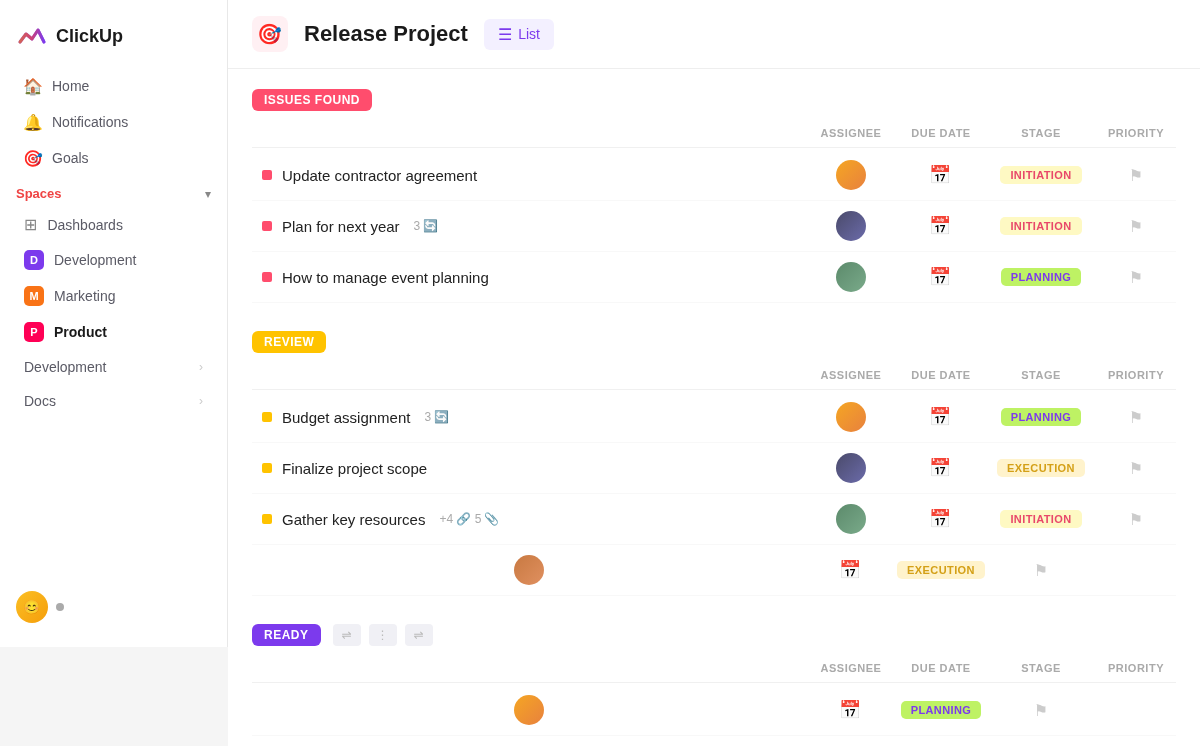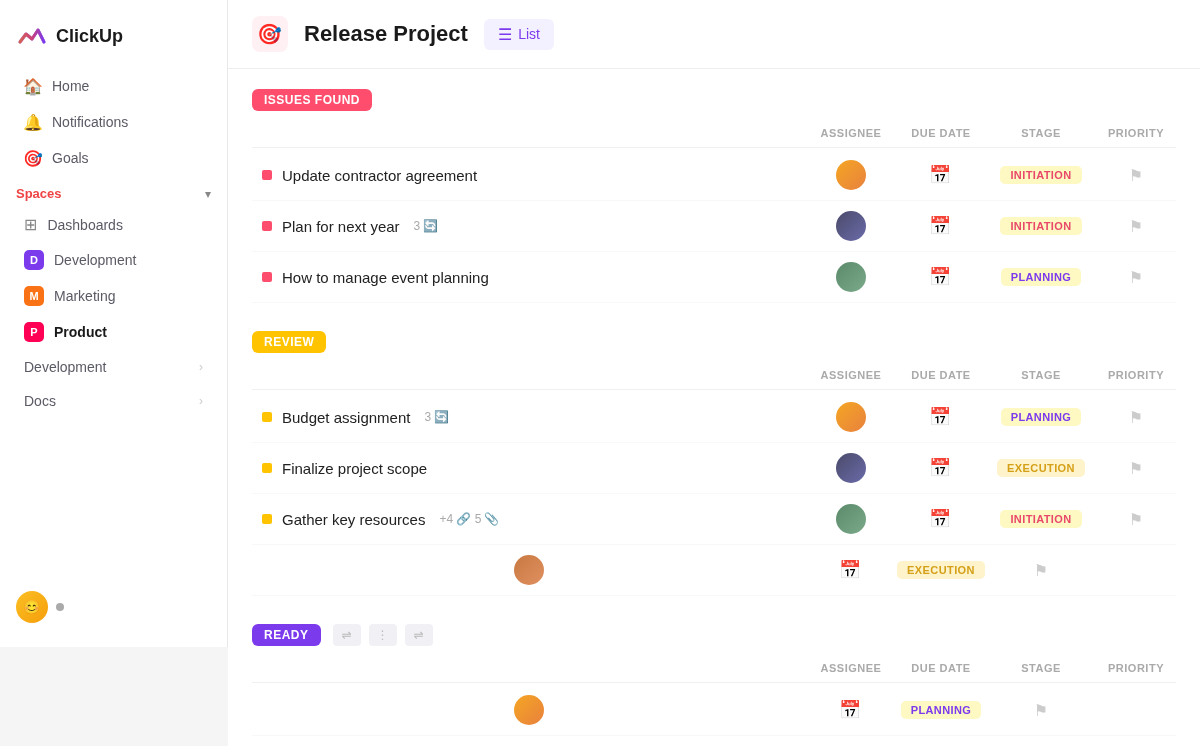--- a/index.html
+++ b/index.html
@@ -250,21 +250,21 @@
       display: inline-block;
       padding: 3px 10px;
       border-radius: 5px;
       font-size: 11px;
       font-weight: 700;
       letter-spacing: 0.4px;
       text-align: center;
       text-transform: uppercase;
     }
     .stage-initiation { background: #fef9c3; color: #e8486a; }
-    .stage-planning { background: #fef9c3; color: #7c3aed; }
+    .stage-planning { background: #bef264; color: #7c3aed; }
     .stage-execution { background: #fff3cc; color: #d4a017; }
 
     .priority-icon {
       display: flex;
       justify-content: center;
       align-items: center;
       color: #ccc;
       font-size: 16px;
     }
 

